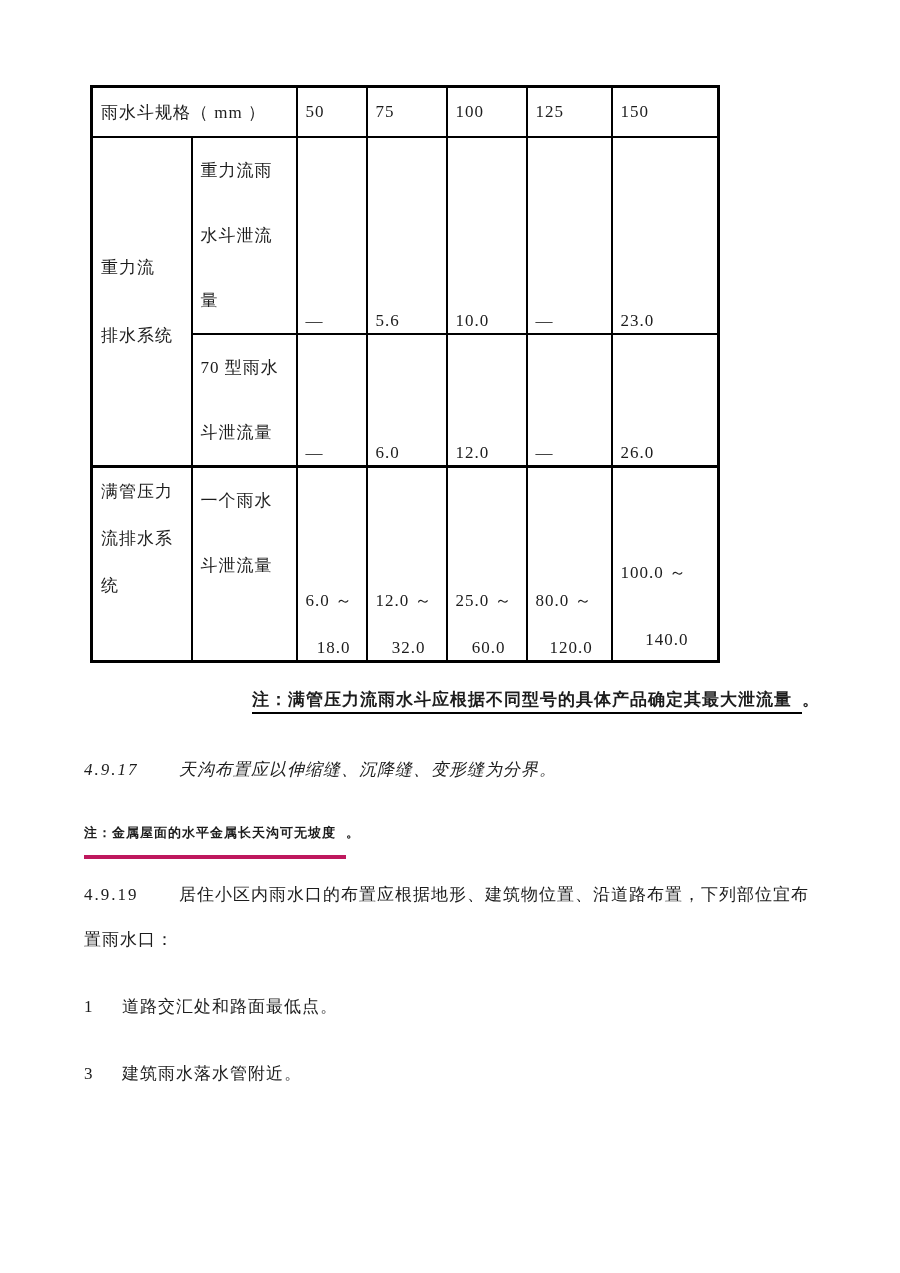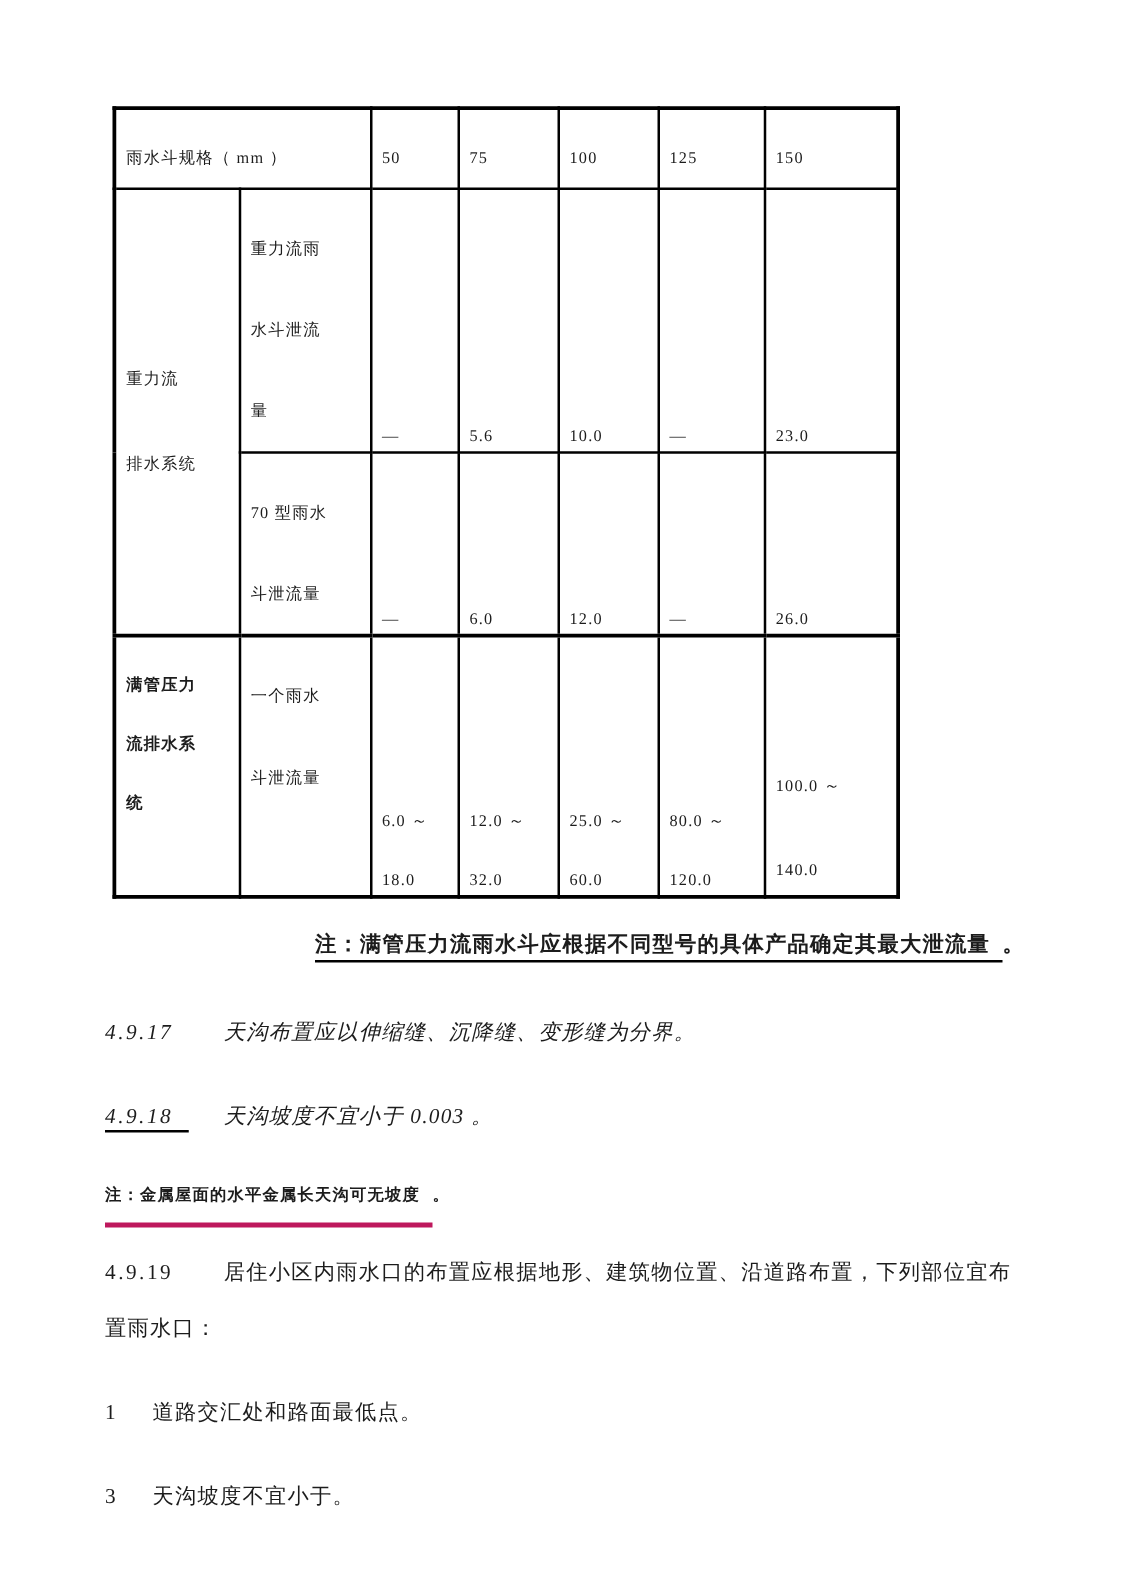--- a/index.html
+++ b/index.html
@@ -20,23 +20,23 @@
 
   
   table.spec {
     border-collapse: collapse;
     table-layout: fixed;
     margin-left: 6px;
     border: 3px solid #000;
   }
   table.spec td {
     border: 2px solid #000;
-    font-size: 13px;
+    font-size: 17px;
     letter-spacing: 1px;
-    padding: 14px 4px 0 8px;
+    padding: 0 4px 0 8px;
     overflow: hidden;
   }
   tr.hdr td {
     height: 48px;
     vertical-align: middle;
   }
   tr.r1 td { height: 138px; }
   tr.r2 td { height: 113px; }
   tr.r3 td { height: 184px; border-top: 3px solid #000; }
 
@@ -45,21 +45,20 @@
     white-space: pre-line;
     line-height: 68px;
     padding-left: 12px;
   }
   td.group-top {
     vertical-align: top;
     white-space: pre-line;
     line-height: 47px;
     padding-top: 8px;
     padding-left: 12px;
-    font-weight: bold;
   }
   td.rowlabel {
     vertical-align: top;
     white-space: pre-line;
     line-height: 65px;
     padding-top: 6px;
   }
   td.val1 {
     vertical-align: bottom;
     line-height: 24px;
@@ -71,21 +70,21 @@
     padding-bottom: 12px;
   }
   td.val3 {
     vertical-align: bottom;
     padding-bottom: 26px;
   }
   td.val3 .vline {
     display: block;
     line-height: 24px;
   }
-  td.val3 .vline + .vline { margin-top: 23px; }
+  td.val3 .vline + .vline { margin-top: 23px; text-align: center; }
   td.val3.wide-gap { padding-bottom: 8px; }
   td.val3.wide-gap .vline + .vline { margin-top: 43px; }
 
   
   p {
     margin: 0;
     font-size: 17px;
     line-height: 45px;
     letter-spacing: 1px;
   }
@@ -202,25 +201,24 @@
         <span class="vline">140.0</span>
       </td>
     </tr>
   </tbody>
     </table>
 
   <p class="tnote"><span class="u">注：满管压力流雨水斗应根据不同型号的具体产品确定其最大泄流量</span><span>。</span></p>
 
   <p class="sec"><span class="num">4.9.17</span><span>天沟布置应以伸缩缝、沉降缝、变形缝为分界。</span></p>
 
-  <p class="sec"><span class="num"><span class="num-u">4.9.18</span></span><span>天沟坡度不宜小于 0.003 。</span></p>
 
   <p class="small-note"><span class="u">注：金属屋面的水平金属长天沟可无坡度</span><span>。</span></p>
 
   <p class="clause"><span class="num">4.9.19</span><span class="body">居住小区内雨水口的布置应根据地形、建筑物位置、沿道路布置，下列部位宜布
 置雨水口：</span></p>
 
   <p class="item"><span class="inum">1</span><span>道路交汇处和路面最低点。</span></p>
 
 
-  <p class="item"><span class="inum">3</span><span>天沟坡度不宜小于。</span></p>
+  <p class="item"><span class="inum">3</span><span>建筑雨水落水管附近。</span></p>
 
 </div>
 
 </body></html>

